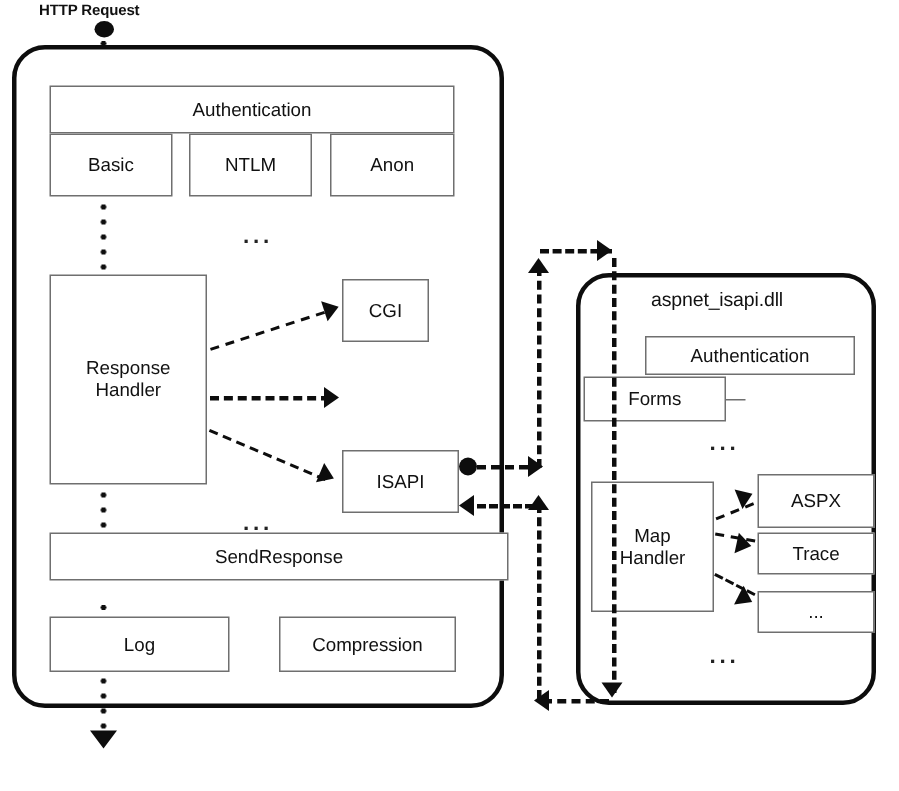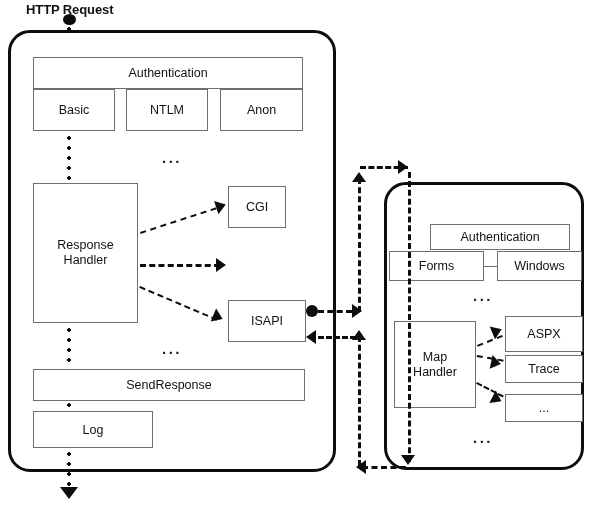--- a/index.html
+++ b/index.html
@@ -9,21 +9,21 @@
   }
   #canvas{
     position:relative;
     width:599px;
     height:527px;
     background:#ffffff;
     overflow:hidden;
   }
   .lbl{
     position:absolute;
-    font-size:13px;
+    font-size:10px;
     color:#111;
     white-space:nowrap;
     letter-spacing:-0.1px;
   }
   .lbl.bold{font-weight:bold;}
 
   
   .outer{
     position:absolute;
     border:3px solid #0d0d0d;
@@ -168,37 +168,38 @@
   <div class="dash-h" style="left:140px; top:264px; width:80px;"></div>
   <div class="tri-right" style="left:216px; top:258px;"></div>
 
   <div class="angled" style="left:140px; top:286px; width:84px; transform:rotate(23deg);"></div>
   <div class="tri-right" style="left:213px; top:310px; transform:rotate(23deg);"></div>
 
   <div class="dotline" style="left:67px; top:325px; height:42px;"></div>
 
   <div class="ellipsis" style="left:162px; top:341px;">...</div>
 
-  <div class="box" style="left:33px; top:369px; width:272px; height:32px;">SendResponse</div>
+  <div class="box" style="left:33px; top:355px; width:306px; height:32px;">SendResponse</div>
 
   <div class="box" style="left:33px; top:411px; width:120px; height:37px;">Log</div>
+  <div class="box" style="left:186px; top:411px; width:118px; height:37px;">Compression</div>
 
   <div class="dotline" style="left:67px; top:400px; height:12px;"></div>
 
   <div class="dotline" style="left:67px; top:449px; height:42px;"></div>
   <div class="tri-down" style="left:60px; top:487px;"></div>
 
 
   <div class="outer" style="left:384px; top:182px; width:200px; height:288px;"></div>
 
+  <div class="lbl" style="left:434px; top:192px; font-size:13px;">aspnet_isapi.dll</div>
 
   <div class="box" style="left:430px; top:224px; width:140px; height:26px;">Authentication</div>
 
   <div class="box" style="left:389px; top:251px; width:95px; height:30px;">Forms</div>
-  <div class="box" style="left:497px; top:251px; width:85px; height:30px;">Windows</div>
   <div class="solid-h" style="left:484px; top:266px; width:13px;"></div>
 
   <div class="ellipsis" style="left:473px; top:288px;">...</div>
 
   <div class="box two-line" style="left:394px; top:321px; width:82px; height:87px; flex-direction:column;">
     <span>Map</span>
     <span>Handler</span>
   </div>
 
   <div class="box" style="left:505px; top:316px; width:78px; height:36px;">ASPX</div>

